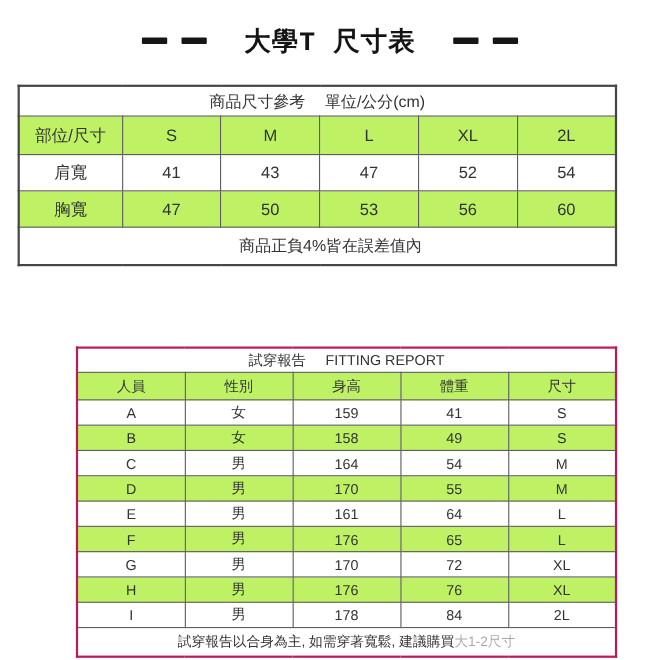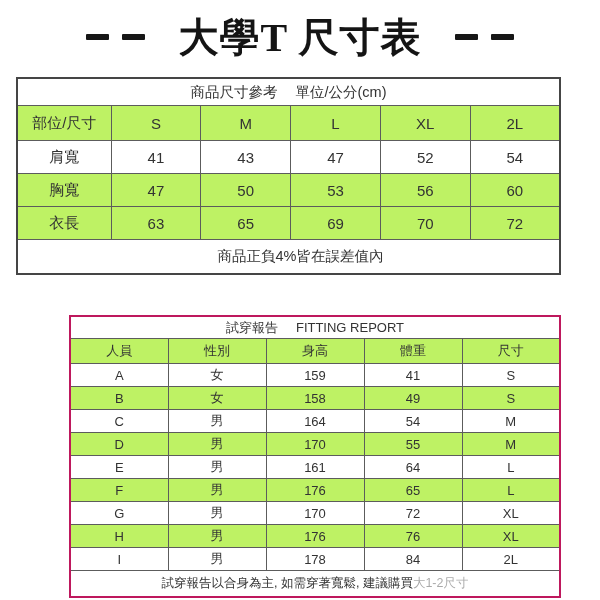--- a/index.html
+++ b/index.html
@@ -16,23 +16,23 @@
   .title-row{
     position:absolute;
     top:14px;left:0;width:600px;height:46px;
     display:flex;align-items:center;justify-content:center;
   }
   .dash-pair{display:flex;align-items:center;gap:13px;}
   .dash{
     width:23px;height:6px;background:#161616;border-radius:1px;
   }
   .title-text{
-    font-family:Liberation Serif, serif;
+    font-family:Liberation Mono, monospace;
     font-weight:700;
-    font-size:40px;
+    font-size:24px;
     letter-spacing:1px;
     color:#141414;
     margin:0 34px;
     white-space:nowrap;
   }
 
   
   table{
     border-collapse:collapse;
     table-layout:fixed;
@@ -121,28 +121,20 @@
       <td>54</td>
     </tr>
     <tr class="data-row">
       <td class="peach">胸寬</td>
       <td class="peach">47</td>
       <td class="peach">50</td>
       <td class="peach">53</td>
       <td class="peach">56</td>
       <td class="peach">60</td>
     </tr>
-    <tr class="data-row">
-      <td class="peach">衣長</td>
-      <td class="peach">63</td>
-      <td class="peach">65</td>
-      <td class="peach">69</td>
-      <td class="peach">70</td>
-      <td class="peach">72</td>
-    </tr>
     <tr class="footer-row">
       <td colspan="6">商品正負4%皆在誤差值內</td>
     </tr>
   </tbody>
 </table>
 
 <table class="fit-table">
   <colgroup>
     <col>
       <col>

